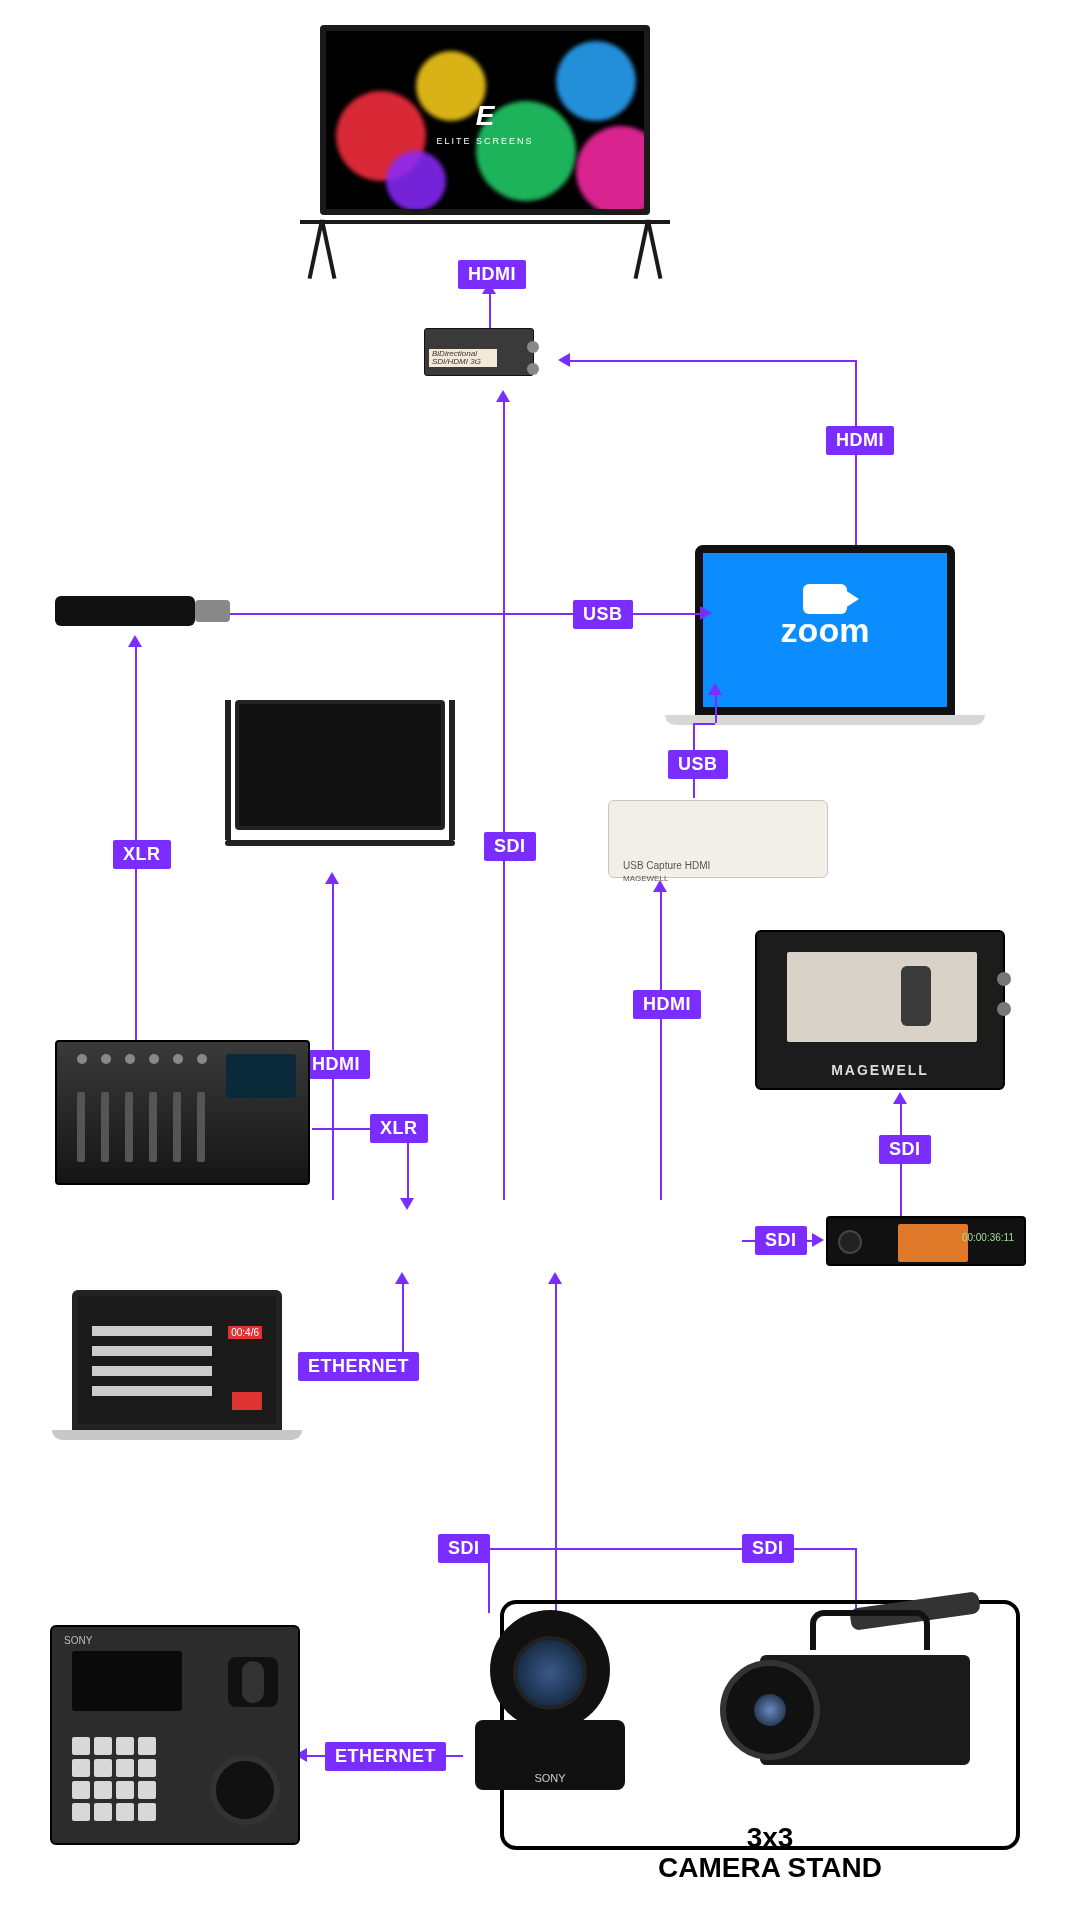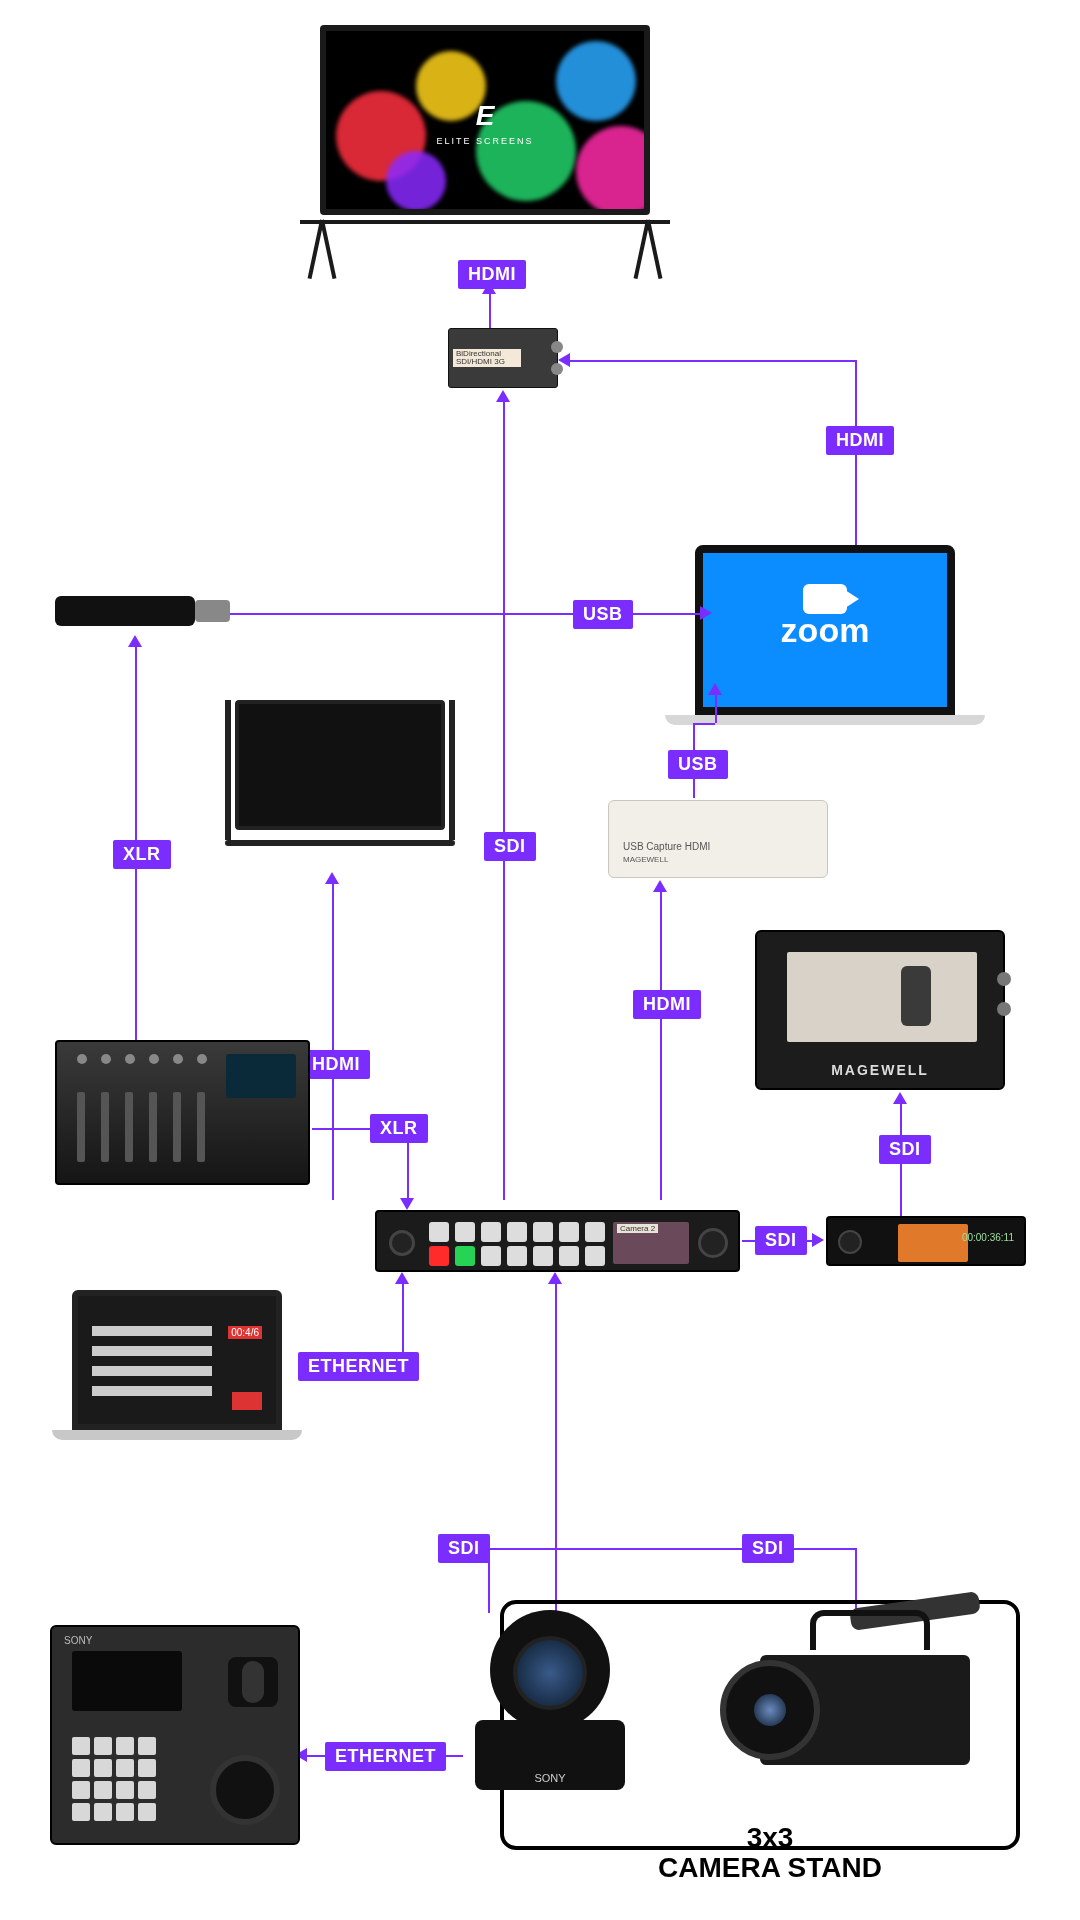--- a/index.html
+++ b/index.html
@@ -67,21 +67,21 @@
   
   .rec{background:#111;border:2px solid #000;border-radius:4px;}
   .rec-screen{position:absolute;background:#e07a2a;border-radius:2px;}
 
   
   .boxcast{background:#1c1c1c;border:2px solid #000;border-radius:6px;}
   .boxcast-scr{position:absolute;background:#d9d2c8;border-radius:2px;}
 
   
   .capture{background:#f1efe8;border:1px solid #c8c6bd;border-radius:6px;}
-  .capline{position:absolute;font-size:10px;color:#555;}
+  .capline{position:absolute;font-size:10px;color:#555;margin-top:19px;}
 
   
   .conv{background:#3a3a3a;border:1px solid #111;border-radius:3px;}
   .conv-strip{position:absolute;background:#f4e9d8;font-size:8px;color:#333;padding:1px 3px;}
 
   
   .stick{background:#111;border-radius:6px;}
   .stick-tip{position:absolute;background:#888;border-radius:4px;}
 
   
@@ -131,21 +131,21 @@
     <div class="leg" style="left:20px;top:195px;height:60px;transform:rotate(12deg);transform-origin:top;"></div>
     <div class="leg" style="left:20px;top:195px;height:60px;transform:rotate(-12deg);transform-origin:top;"></div>
     <div class="leg" style="left:346px;top:195px;height:60px;transform:rotate(12deg);transform-origin:top;"></div>
     <div class="leg" style="left:346px;top:195px;height:60px;transform:rotate(-12deg);transform-origin:top;"></div>
   </div>
 
   <div class="line v" style="left:489px; top:292px; height:36px;"></div>
   <div class="arrow up" style="left:482px; top:282px;"></div>
   <div class="label" style="left:458px; top:260px;">HDMI</div>
 
-  <div class="node conv" style="left:448px; top:328px; width:110px; height:60px;">
+  <div class="node conv" style="left:424px; top:328px; width:110px; height:48px;font-style:italic;">
     <div class="conv-strip" style="left:4px;top:20px;width:68px;line-height:1;">BiDirectional
 SDI/HDMI 3G</div>
     <div style="position:absolute;right:-6px;top:12px;width:12px;height:12px;background:#888;border-radius:50%;"></div>
     <div style="position:absolute;right:-6px;top:34px;width:12px;height:12px;background:#888;border-radius:50%;"></div>
   </div>
 
   <div class="line v" style="left:855px; top:360px; height:185px;"></div>
   <div class="line h" style="left:570px; top:360px; width:285px;"></div>
   <div class="arrow left" style="left:558px; top:353px;"></div>
   <div class="label" style="left:826px; top:426px;">HDMI</div>
@@ -228,41 +228,20 @@
     <div class="fader" style="left:116px;top:50px;height:70px;"></div>
     <div class="fader" style="left:140px;top:50px;height:70px;"></div>
     <div style="position:absolute;right:12px;top:12px;width:70px;height:44px;background:#0a2a3a;border-radius:3px;"></div>
   </div>
 
   <div class="line h" style="left:312px; top:1128px; width:95px;"></div>
   <div class="line v" style="left:407px; top:1128px; height:72px;"></div>
   <div class="arrow down" style="left:400px; top:1198px;"></div>
   <div class="label" style="left:370px; top:1114px;">XLR</div>
 
-  <div class="node atem" style="left:375px; top:1210px; width:365px; height:62px;">
-    <div style="position:absolute;left:12px;top:18px;width:26px;height:26px;border-radius:50%;background:#222;border:3px solid #444;"></div>
-    <div class="btn r" style="left:52px;top:34px;"></div>
-    <div class="btn g" style="left:78px;top:34px;"></div>
-    <div class="btn w" style="left:104px;top:34px;"></div>
-    <div class="btn w" style="left:130px;top:34px;"></div>
-    <div class="btn w" style="left:156px;top:34px;"></div>
-    <div class="btn w" style="left:182px;top:34px;"></div>
-    <div class="btn w" style="left:208px;top:34px;"></div>
-    <div class="btn w" style="left:52px;top:10px;"></div>
-    <div class="btn w" style="left:78px;top:10px;"></div>
-    <div class="btn w" style="left:104px;top:10px;"></div>
-    <div class="btn w" style="left:130px;top:10px;"></div>
-    <div class="btn w" style="left:156px;top:10px;"></div>
-    <div class="btn w" style="left:182px;top:10px;"></div>
-    <div class="btn w" style="left:208px;top:10px;"></div>
-    <div style="position:absolute;left:236px;top:10px;width:76px;height:42px;background:#6a4a5a;border-radius:2px;">
-      <div style="position:absolute;left:4px;top:2px;background:#e9e4d8;color:#333;font-size:8px;padding:0 3px;">Camera 2</div>
-    </div>
-    <div style="position:absolute;right:10px;top:16px;width:30px;height:30px;border-radius:50%;background:#222;border:3px solid #444;"></div>
-  </div>
 
   <div class="line h" style="left:742px; top:1240px; width:70px;"></div>
   <div class="arrow right" style="left:812px; top:1233px;"></div>
   <div class="label" style="left:755px; top:1226px;">SDI</div>
 
   <div class="node rec" style="left:826px; top:1216px; width:200px; height:50px;">
     <div class="rec-screen" style="left:70px;top:6px;width:70px;height:38px;"></div>
     <div style="position:absolute;right:10px;top:14px;color:#9fe09f;font-size:10px;">00:00:36:11</div>
     <div style="position:absolute;left:10px;top:12px;width:24px;height:24px;border-radius:50%;background:#222;border:2px solid #444;"></div>
   </div>

